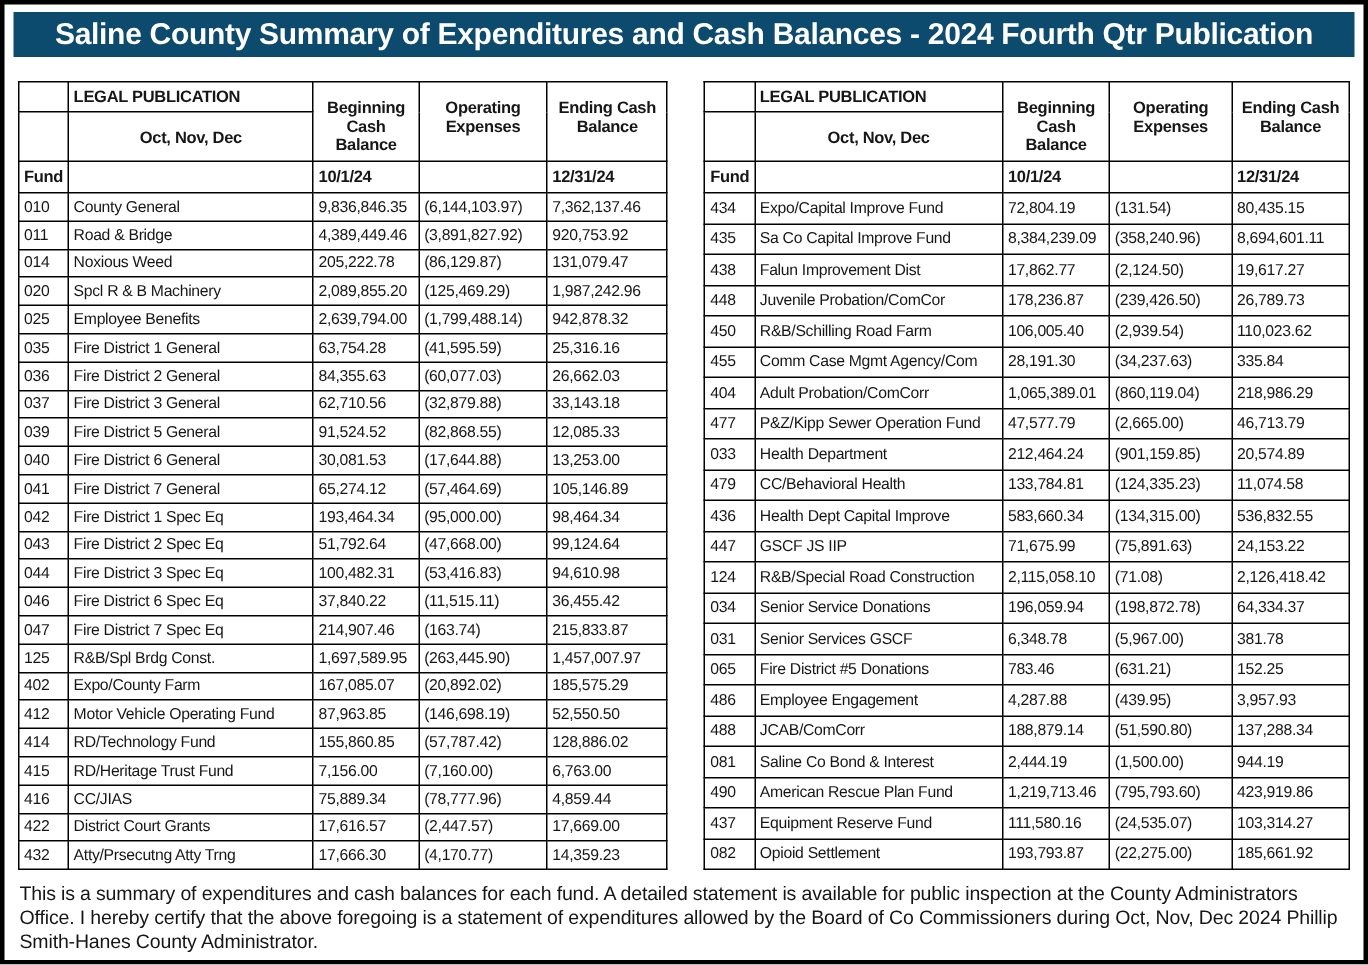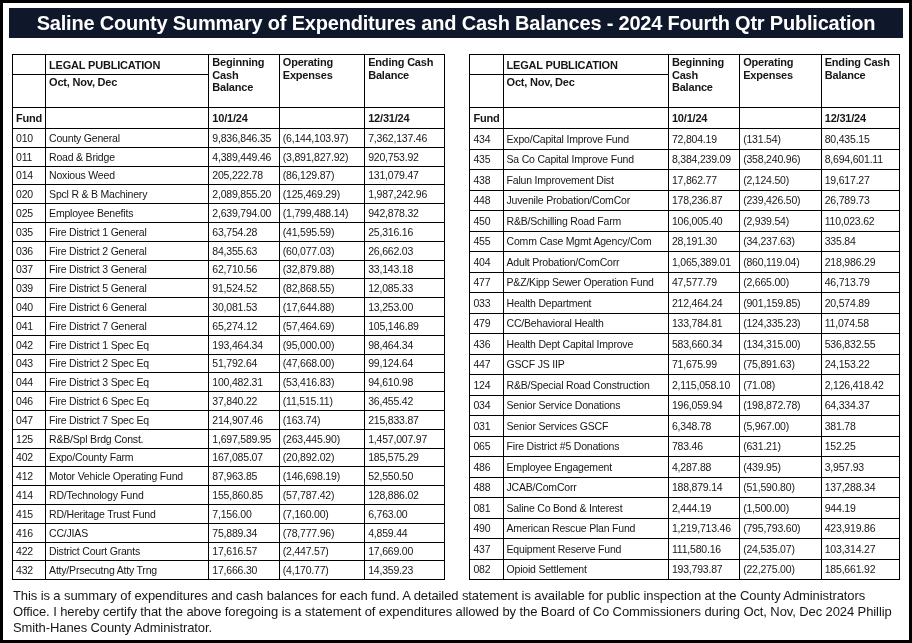--- a/index.html
+++ b/index.html
@@ -2,32 +2,32 @@
 <html><head>
 <meta charset="utf-8">
 <style>
   html,body{margin:0;padding:0;background:#fff;}
   .page{
     width:912px;height:643px;box-sizing:border-box;
     border:3px solid #000;background:#fff;position:relative;overflow:hidden;
     font-family:"Liberation Sans",sans-serif;color:#111;
   }
   .banner{
-    margin:5px 6px 0 6px;height:30px;background:#0f172a;color:#fff;
+    margin:5px 6px 0 6px;height:30px;background:#0c4a6e;color:#fff;
     display:flex;align-items:center;justify-content:center;
     font-size:20px;font-weight:bold;letter-spacing:-0.2px;
   }
   .tables{display:flex;margin:16px 9px 0 9px;gap:24px;align-items:flex-start;}
   table{border-collapse:collapse;table-layout:fixed;}
   td{
     border:1px solid #000;padding:0 3px;font-size:10.5px;letter-spacing:-0.2px;
     white-space:nowrap;overflow:hidden;vertical-align:middle;color:#161616;
   }
   thead td{font-weight:bold;font-size:11px;}
-  td.wrap{white-space:normal;vertical-align:top;padding-top:1px;line-height:12.5px;}
+  td.wrap{white-space:normal;vertical-align:top;padding-top:11px;line-height:12.5px;text-align:center;}
   .row-legal{height:20px;}
   .row-period{height:33px;}
   .row-fund{height:21px;margin-left:12px;}
   .t-left tbody tr{height:18.8px;padding-left:44px;}
   .t-right tbody tr{height:20.5px;}
   .footer{
     margin:8px 10px 0 10px;font-size:13px;line-height:16px;
     letter-spacing:-0.1px;color:#161616;
   }
 </style>

